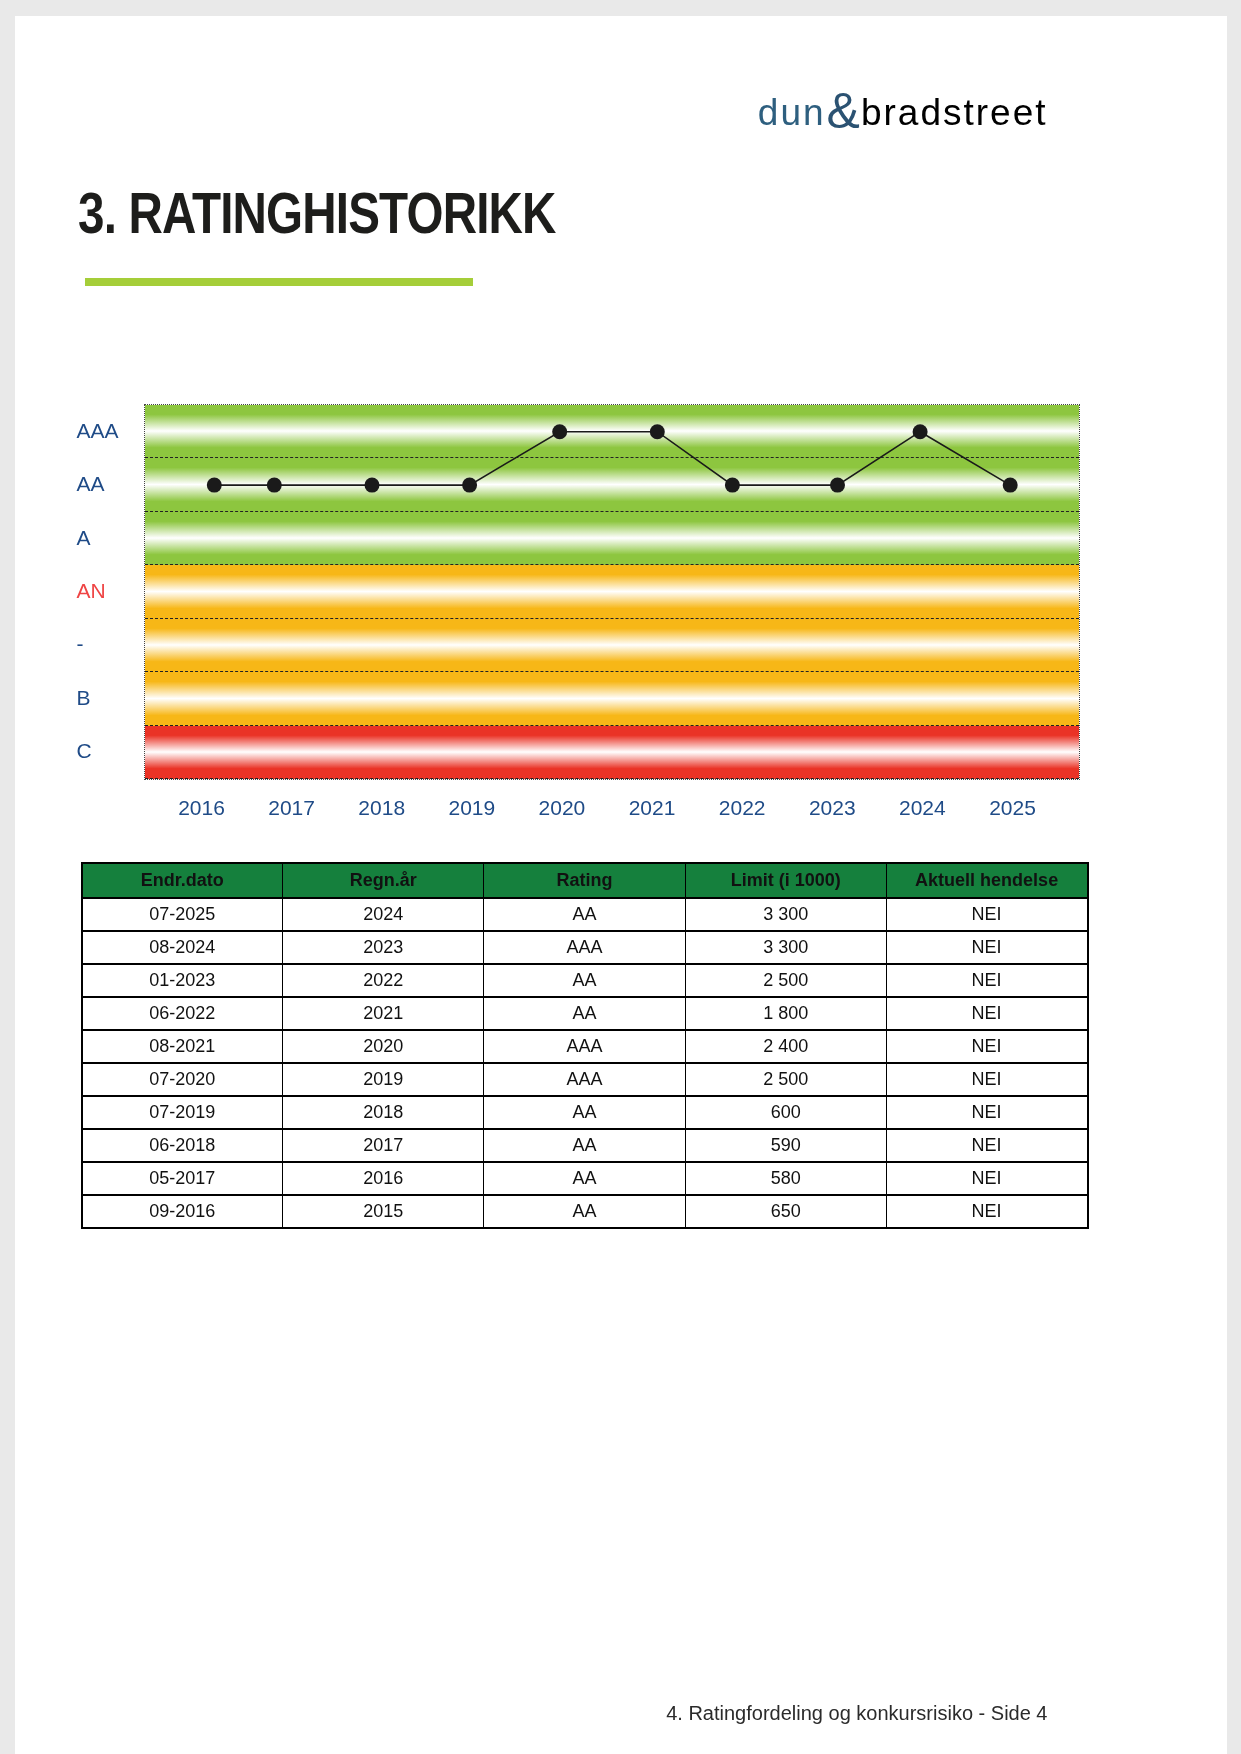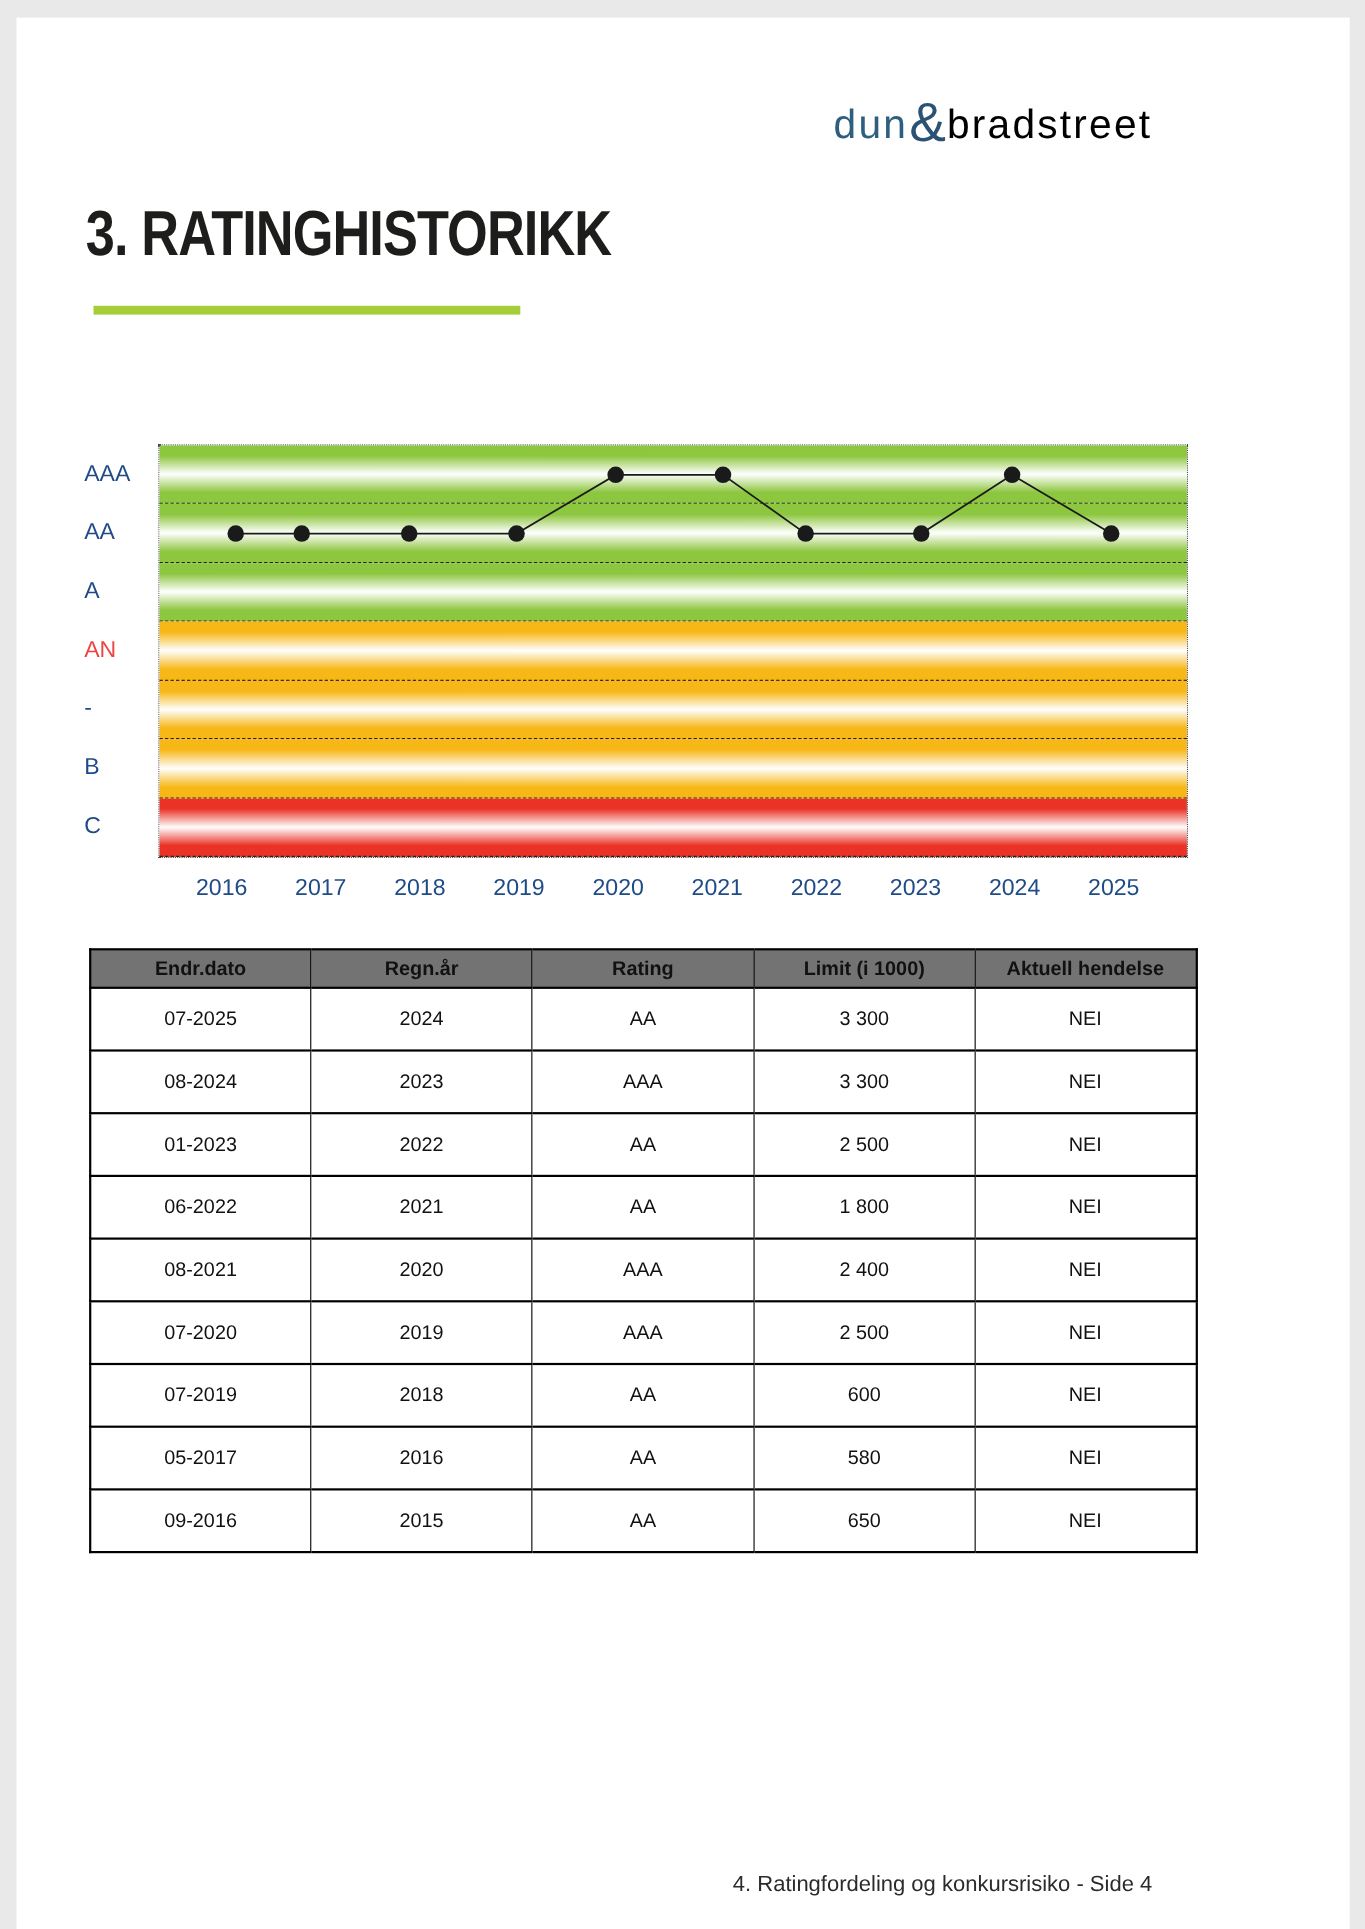--- a/index.html
+++ b/index.html
@@ -57,27 +57,27 @@
     position:absolute;top:780px;width:90px;text-align:center;
     font-size:21px;color:#1f4b87;
   }
   
   .rating-table{
     position:absolute;left:66px;top:846px;width:1008px;
     border-collapse:collapse;table-layout:fixed;
     font-size:18px;color:#111;
   }
   .rating-table th{
-    background:#737373;font-weight:bold;height:33px;
+    background:#15803d;font-weight:bold;height:33px;
     border:1px solid #000;border-top:2px solid #000;border-bottom:2px solid #000;
     text-align:center;padding:0;
   }
   .rating-table td{
     height:31px;border:1px solid #000;border-bottom:2px solid #000;
-    text-align:center;padding:12px;font-weight:400;
+    text-align:center;padding:0;font-weight:400;
   }
   .rating-table th:first-child, .rating-table td:first-child{border-left:2px solid #000;}
   .rating-table th:last-child, .rating-table td:last-child{border-right:2px solid #000;}
   
   .footer{
     position:absolute;right:179px;top:1686px;
     font-size:20px;color:#2b2b2b;
   }
 </style>
 </head>
@@ -195,20 +195,27 @@
           <td>NEI</td>
         </tr>
         <tr>
           <td>07-2019</td>
           <td>2018</td>
           <td>AA</td>
           <td>600</td>
           <td>NEI</td>
         </tr>
         <tr>
+          <td>06-2018</td>
+          <td>2017</td>
+          <td>AA</td>
+          <td>590</td>
+          <td>NEI</td>
+        </tr>
+        <tr>
           <td>05-2017</td>
           <td>2016</td>
           <td>AA</td>
           <td>580</td>
           <td>NEI</td>
         </tr>
         <tr>
           <td>09-2016</td>
           <td>2015</td>
           <td>AA</td>

